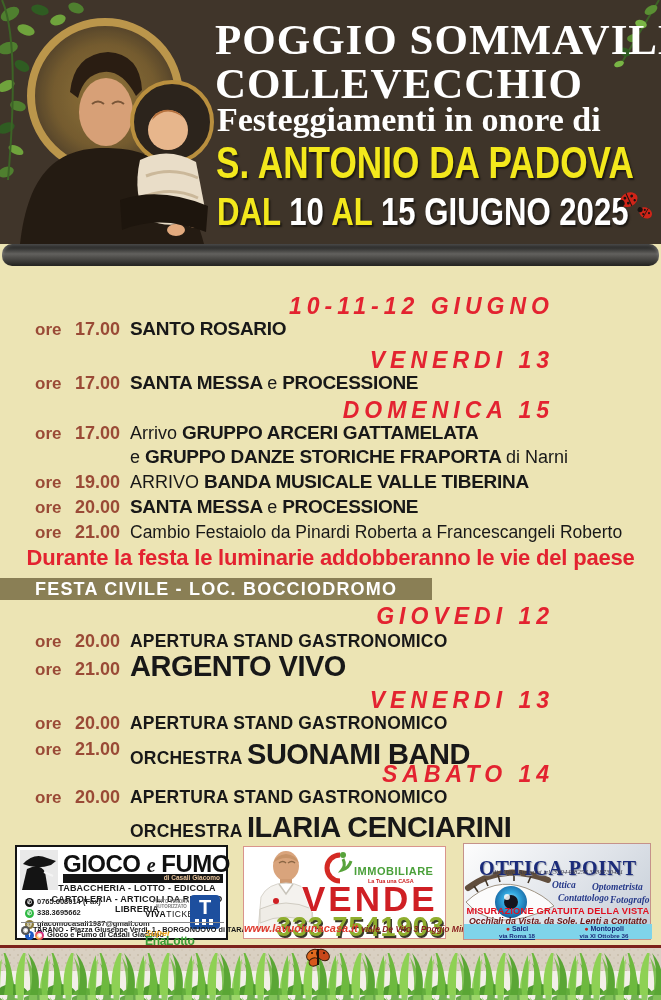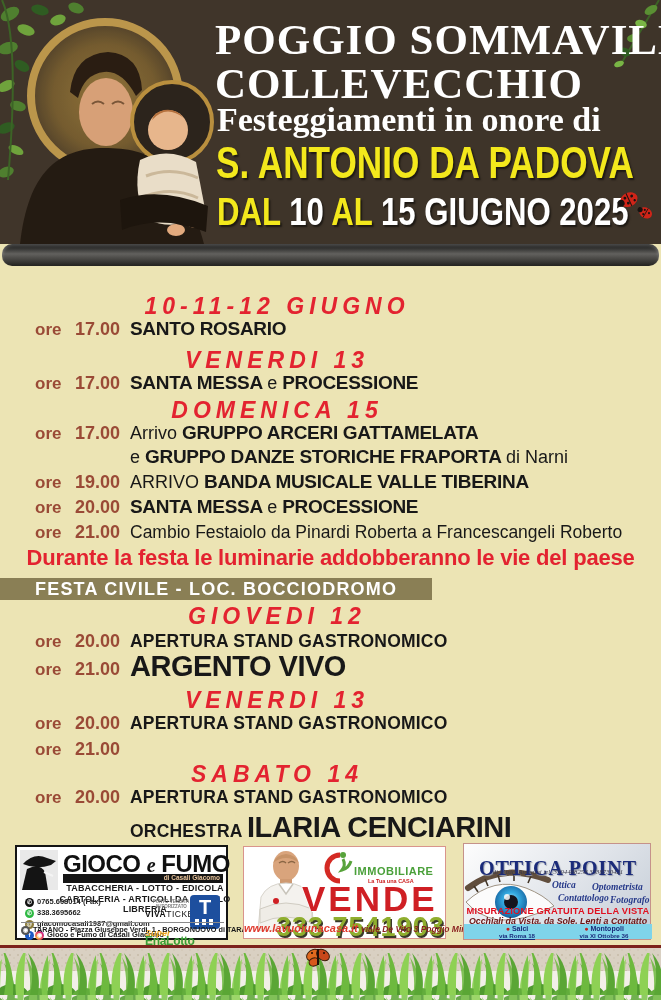--- a/index.html
+++ b/index.html
@@ -19,21 +19,21 @@
            text-shadow:2px 2px 2px rgba(0,0,0,.55);}
   .h-dates .yel{color:#f3e81c;} .h-dates .wht{color:#ffffff;}
   
   #beam{position:absolute;left:2px;top:244px;width:657px;height:22px;border-radius:10px;
         background:linear-gradient(180deg,#0d0d0d 0%,#62615e 45%,#23221f 100%);
         box-shadow:inset 0 2px 3px rgba(255,255,255,.25);}
   
   .band{position:absolute;left:0;height:22px;background:#8a7f55;color:#ffffff;font-weight:800;
         font-size:18px;letter-spacing:1.2px;line-height:22px;padding-left:35px;box-sizing:border-box;
         white-space:nowrap;}
-  .day{position:absolute;left:0;width:554px;text-align:center;color:#e32330;font-weight:800;
+  .day{position:absolute;left:0;width:554px;text-align:right;color:#e32330;font-weight:800;
        font-style:italic;font-size:23px;letter-spacing:5px;white-space:nowrap;line-height:1;}
   .row{position:absolute;left:0;width:661px;height:24px;white-space:nowrap;}
   .row .ore{position:absolute;left:35px;color:#9a4a36;font-weight:700;font-size:17px;top:2px;}
   .row .time{position:absolute;left:62px;width:58px;text-align:right;color:#9a4a36;font-weight:700;font-size:18px;top:1px;}
   .row .txt{position:absolute;left:130px;top:0;font-size:19px;color:#181818;}
   .eb{font-weight:800;letter-spacing:-0.3px;}
   .er{font-weight:400;font-size:18px;}
   .emed{font-weight:600;font-size:17.5px;letter-spacing:0.2px;}
   .ebig{font-weight:800;font-size:29px;letter-spacing:-0.5px;}
   .note{position:absolute;left:0;width:661px;text-align:center;color:#e32330;font-weight:800;
@@ -44,21 +44,21 @@
   #ad-immo{left:243px;top:846px;width:203px;height:93px;border:1px solid #d9948c;}
   #ad-ottica{left:463px;top:843px;width:188px;height:97px;border:1px solid #c5928a;
              background:linear-gradient(135deg,#fdfdfd 0%,#dfe3e9 55%,#c3ccd6 100%);}
   
   .g-titlerow{position:absolute;left:4px;top:3px;width:203px;height:26px;}
   .g-title{position:absolute;left:42px;top:0;font-size:24px;font-weight:900;color:#111;white-space:nowrap;letter-spacing:-0.5px;}
   .g-title .ital{font-family:"Liberation Serif",serif;font-style:italic;font-weight:700;font-size:20px;}
   .g-subband{position:absolute;left:42px;top:24px;width:160px;height:9px;background:#151515;}
   .g-subband span{position:absolute;right:3px;top:1px;font-size:6.5px;font-weight:700;color:#e8c39a;line-height:1;}
   .g-lines{position:absolute;left:30px;top:36px;width:180px;text-align:center;font-size:9px;
-           font-weight:800;color:#1a1a1a;line-height:10.5px;letter-spacing:0.2px;margin-left:8px;}
+           font-weight:800;color:#1a1a1a;line-height:10.5px;letter-spacing:0.2px;}
   .g-contact{position:absolute;left:8px;font-size:7.5px;font-weight:600;color:#222;white-space:nowrap;}
   .cicon{display:inline-block;width:9px;height:9px;border-radius:50%;color:#fff;font-size:6px;
          text-align:center;line-height:9px;vertical-align:middle;margin-right:3px;font-weight:700;}
   .ic-phone{background:#111;} .ic-wa{background:#2eb943;} .ic-mail{background:#8a7a3a;}
   .ic-fb{background:#1b59c4;margin-right:1px;}
   .ic-ig{background:radial-gradient(circle at 30% 70%,#f5c03a,#e1306c 60%,#7b2bd0);}
   .g-address{position:absolute;left:4px;bottom:3px;width:203px;border-top:1px solid #8a8a8a;
              padding-top:2px;text-align:center;font-size:7.3px;font-weight:800;color:#1a1a1a;white-space:nowrap;}
   .g-viva{position:absolute;left:128px;top:52px;width:52px;text-align:center;}
   .g-viva .vnote{font-size:4.5px;color:#777;font-weight:600;line-height:5px;display:block;}
@@ -249,20 +249,21 @@
 
   <div class="day" style="top:689px;">VENERDI 13</div>
   <div class="row" style="top:712px;">
     <span class="ore">ore</span>
     <span class="time">20.00</span>
     <span class="txt"><span class="emed">APERTURA STAND GASTRONOMICO</span></span>
   </div>
   <div class="row" style="top:730px;height:34px;">
     <span class="ore" style="top:10px;">ore</span>
     <span class="time" style="top:9px;">21.00</span>
+    <span class="txt" style="top:8px;"><span class="emed">ORCHESTRA </span><span class="ebig">SUONAMI BAND</span></span>
   </div>
 
   <div class="day" style="top:763px;">SABATO 14</div>
   <div class="row" style="top:786px;">
     <span class="ore">ore</span>
     <span class="time">20.00</span>
     <span class="txt"><span class="emed">APERTURA STAND GASTRONOMICO</span></span>
   </div>
   <div class="row" style="top:803px;height:34px;">
     <span class="txt" style="top:8px;"><span class="emed">ORCHESTRA </span><span class="ebig">ILARIA CENCIARINI</span></span>

